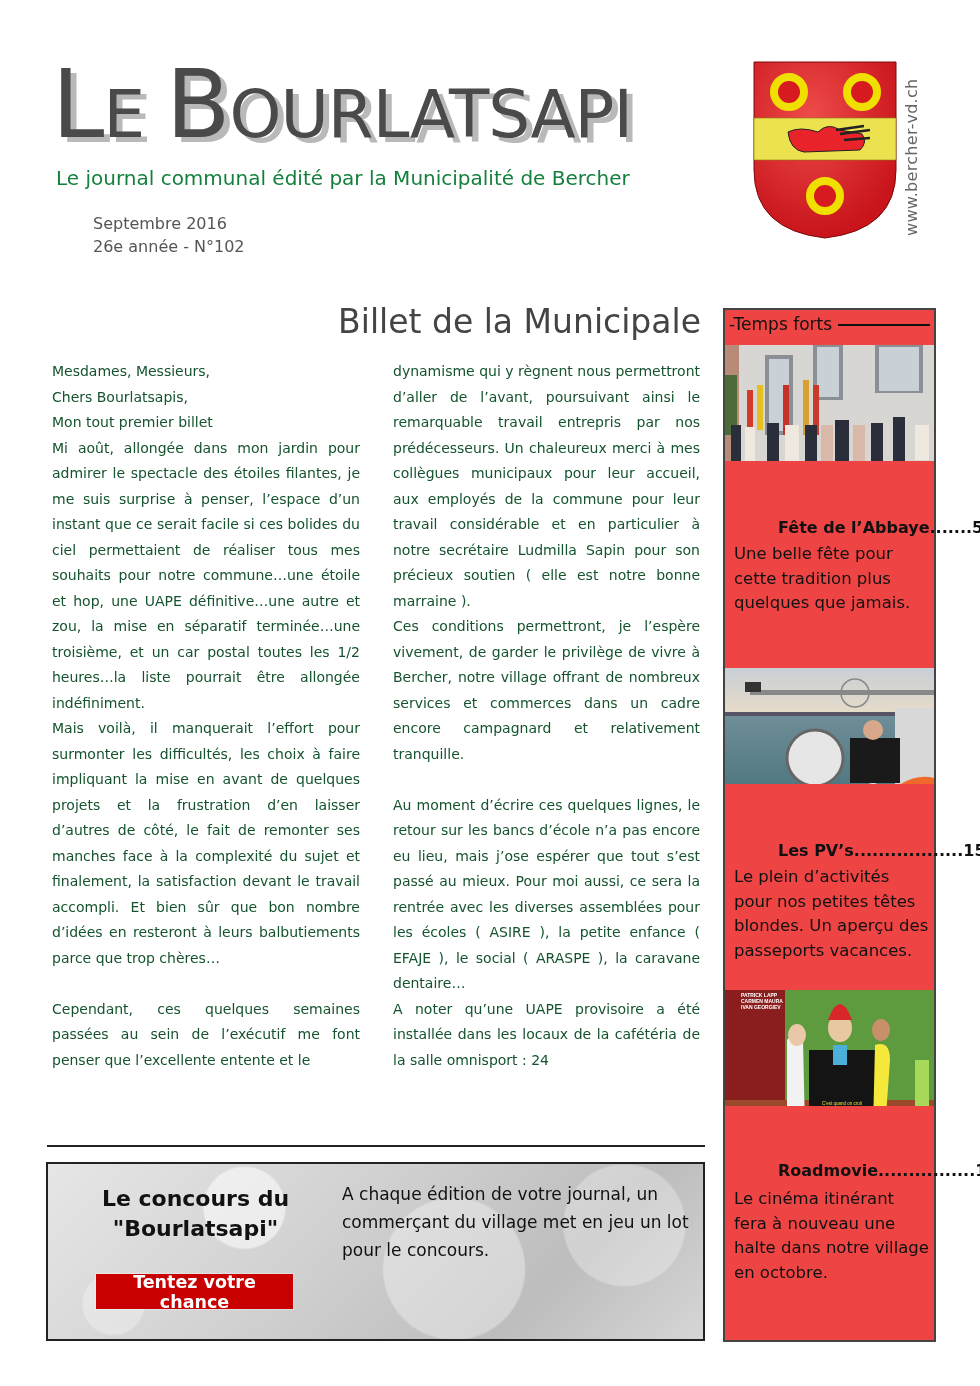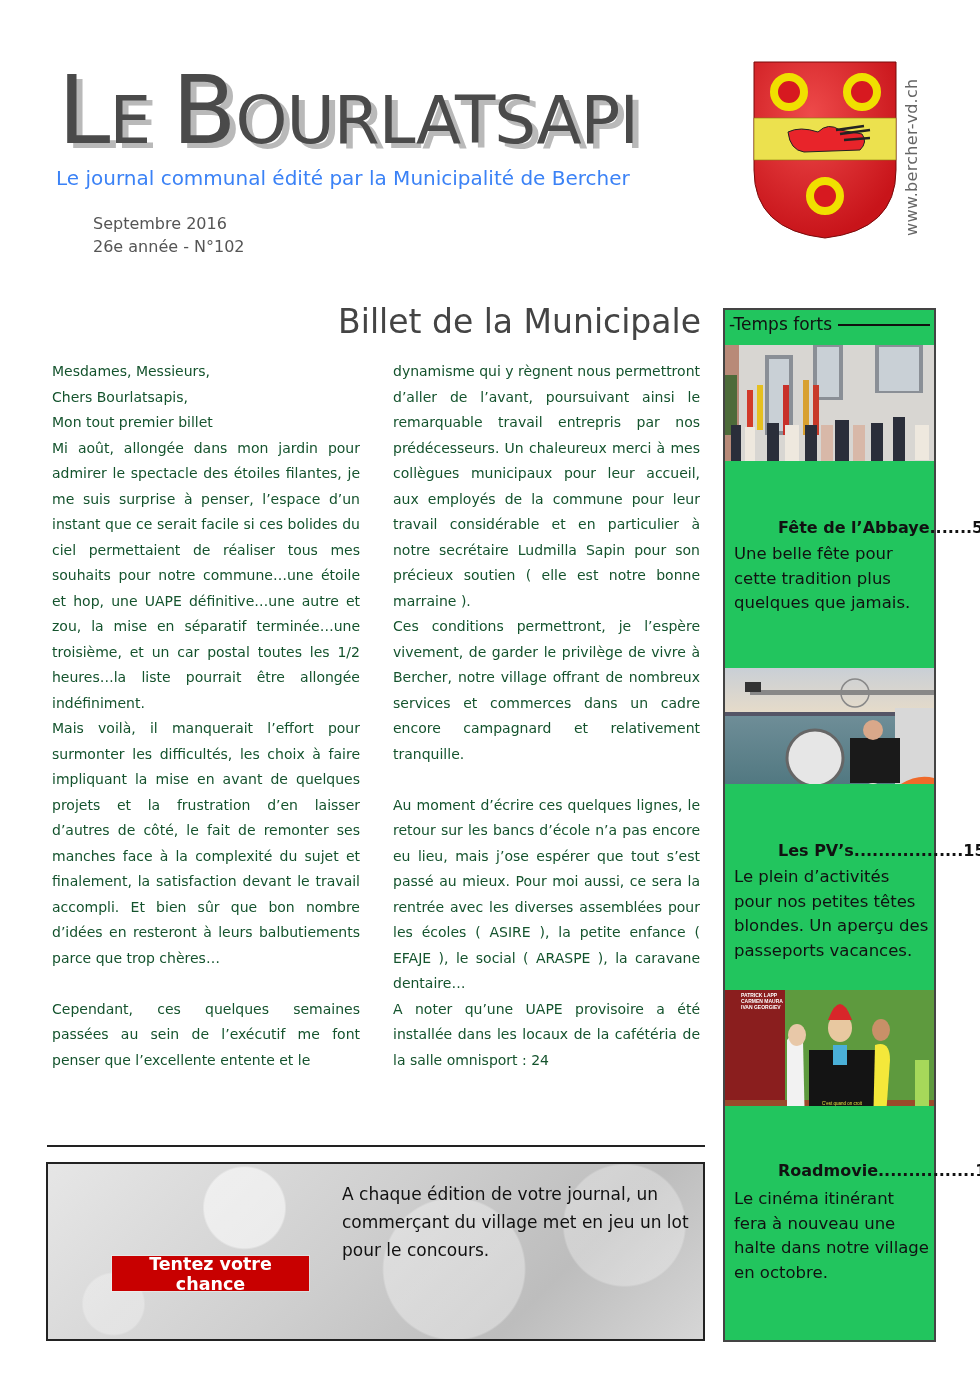--- a/index.html
+++ b/index.html
@@ -1,26 +1,26 @@
 <!DOCTYPE html>
 <html><head>
   <meta charset="utf-8">
   <style>
     html, body { margin: 0; padding: 0; background: #ffffff; }
     body { width: 980px; height: 1386px; position: relative; overflow: hidden;
            font-family: "DejaVu Sans", sans-serif; color: #111; }
 
     
-    .masthead-title { position: absolute; left: 52px; top: 58px; height: 100px; margin: 6px;
+    .masthead-title { position: absolute; left: 52px; top: 58px; height: 100px; margin: 0;
       font-family: "DejaVu Sans", sans-serif; font-weight: normal; color: #4a4a4a;
       text-shadow: 6px 5px 0 #b9b9b9; letter-spacing: -1px; white-space: nowrap; line-height: 1; }
     .masthead-title .big { font-size: 94px; }
     .masthead-title .small { font-size: 66px; }
     .masthead-title .gap { display: inline-block; width: 22px; }
-    .subtitle { position: absolute; left: 56px; top: 166px; font-size: 20px; color: #3b82f6; white-space: nowrap; }
+    .subtitle { position: absolute; left: 56px; top: 166px; font-size: 20px; color: #15803d; white-space: nowrap; }
     .issue { position: absolute; left: 93px; top: 212px; font-size: 16px; color: #555; line-height: 23px; }
 
     
     .crest { position: absolute; left: 752px; top: 60px; width: 146px; height: 180px; }
     .website { position: absolute; left: 902px; top: 236px; transform-origin: 0 0; transform: rotate(-90deg);
       font-size: 16px; color: #666; white-space: nowrap; letter-spacing: 0.3px; }
 
     
     .article-title { position: absolute; left: 46px; width: 655px; top: 302px; margin: 0; text-align: right;
       font-weight: normal; font-size: 33px; color: #444; }
@@ -35,29 +35,29 @@
 
     
     .contest { position: absolute; left: 46px; top: 1162px; width: 655px; height: 175px; border: 2px solid #222;
       background: radial-gradient(circle at 30% 25%, rgba(255,255,255,0.55) 0 40px, transparent 42px),
                   radial-gradient(circle at 62% 60%, rgba(255,255,255,0.35) 0 70px, transparent 72px),
                   radial-gradient(circle at 88% 35%, rgba(255,255,255,0.3) 0 60px, transparent 62px),
                   radial-gradient(circle at 10% 80%, rgba(255,255,255,0.3) 0 30px, transparent 32px),
                   linear-gradient(135deg, #e6e6e6 0%, #cfcfcf 45%, #bdbdbd 75%, #d6d6d6 100%); }
     .contest-title { position: absolute; left: 40px; top: 20px; width: 215px; text-align: center;
       font-weight: bold; font-size: 22px; line-height: 30px; color: #111; margin: 0; }
-    .contest-button { position: absolute; left: 48px; top: 92px; width: 197px; height: 35px;
+    .contest-button { position: absolute; left: 48px; top: 110px; width: 197px; height: 35px;
       background: #c80000; color: #fff; font-weight: bold; font-size: 17.5px; border: none;
-      display: flex; align-items: center; justify-content: center; box-shadow: 0 0 0 1px rgba(255,255,255,0.3); cursor: pointer; padding: 0; font-family: "DejaVu Sans", sans-serif; margin-left: 16px; }
+      display: flex; align-items: center; justify-content: center; box-shadow: 0 0 0 1px rgba(255,255,255,0.3); cursor: pointer; padding: 0; font-family: "DejaVu Sans", sans-serif; }
     .contest-text { position: absolute; left: 294px; top: 16px; width: 360px; font-size: 17px; line-height: 28px; color: #111; }
     .contest-text p { margin: 0; }
 
     
     .sidebar { position: absolute; left: 723px; top: 308px; width: 209px; height: 1030px;
-      background: #22c55e; border: 2px solid #444; }
+      background: #ef4444; border: 2px solid #444; }
     .sidebar-header { position: absolute; left: 4px; top: 2px; right: 4px; height: 24px; display: flex; align-items: center;
       font-size: 17px; color: #111; }
     .sidebar-header .rule { flex: 1; height: 2px; background: #111; margin-left: 6px; margin-top: 2px; }
     .teaser-img { position: absolute; left: 0; width: 209px; height: 116px; overflow: hidden; }
     .teaser-title { position: absolute; left: 9px; width: 195px; font-weight: bold; font-size: 16px; color: #111; white-space: nowrap; margin-left: 44px; }
     .teaser-desc { position: absolute; left: 9px; width: 195px; font-size: 16.5px; line-height: 24.5px; color: #111; }
   </style>
 </head>
 <body>
 
@@ -103,20 +103,24 @@
   <p>dynamisme qui y règnent nous permettront d’aller de l’avant, poursuivant ainsi le remarquable travail entrepris par nos prédécesseurs. Un chaleureux merci à mes collègues municipaux pour leur accueil, aux employés de la commune pour leur travail considérable et en particulier à notre secrétaire Ludmilla Sapin pour son précieux soutien ( elle est notre bonne marraine ).</p>
   <p>Ces conditions permettront, je l’espère vivement, de garder le privilège de vivre à Bercher, notre village offrant de nombreux services et commerces dans un cadre encore campagnard et relativement tranquille.</p>
   <div class="spacer"></div>
   <p>Au moment d’écrire ces quelques lignes, le retour sur les bancs d’école n’a pas encore eu lieu, mais j’ose espérer que tout s’est passé au mieux. Pour moi aussi, ce sera la rentrée avec les diverses assemblées pour les écoles ( ASIRE ), la petite enfance ( EFAJE ), le social ( ARASPE ), la caravane dentaire…</p>
   <p>A noter qu’une UAPE provisoire a été installée dans les locaux de la cafétéria de la salle omnisport : 24</p>
 </div>
 
 <div class="divider"></div>
 
 <div class="contest">
+  <h3 class="contest-title">
+    <span>Le concours du</span><br>
+    <span>"Bourlatsapi"</span>
+  </h3>
   <button class="contest-button">Tentez votre chance</button>
   <div class="contest-text">
     <p>A chaque édition de votre journal, un commerçant du village met en jeu un lot pour le concours.</p>
     <p style="height:28px"></p>
   </div>
 </div>
 
 <aside class="sidebar">
   <div class="sidebar-header">
     <span>-Temps forts</span>

